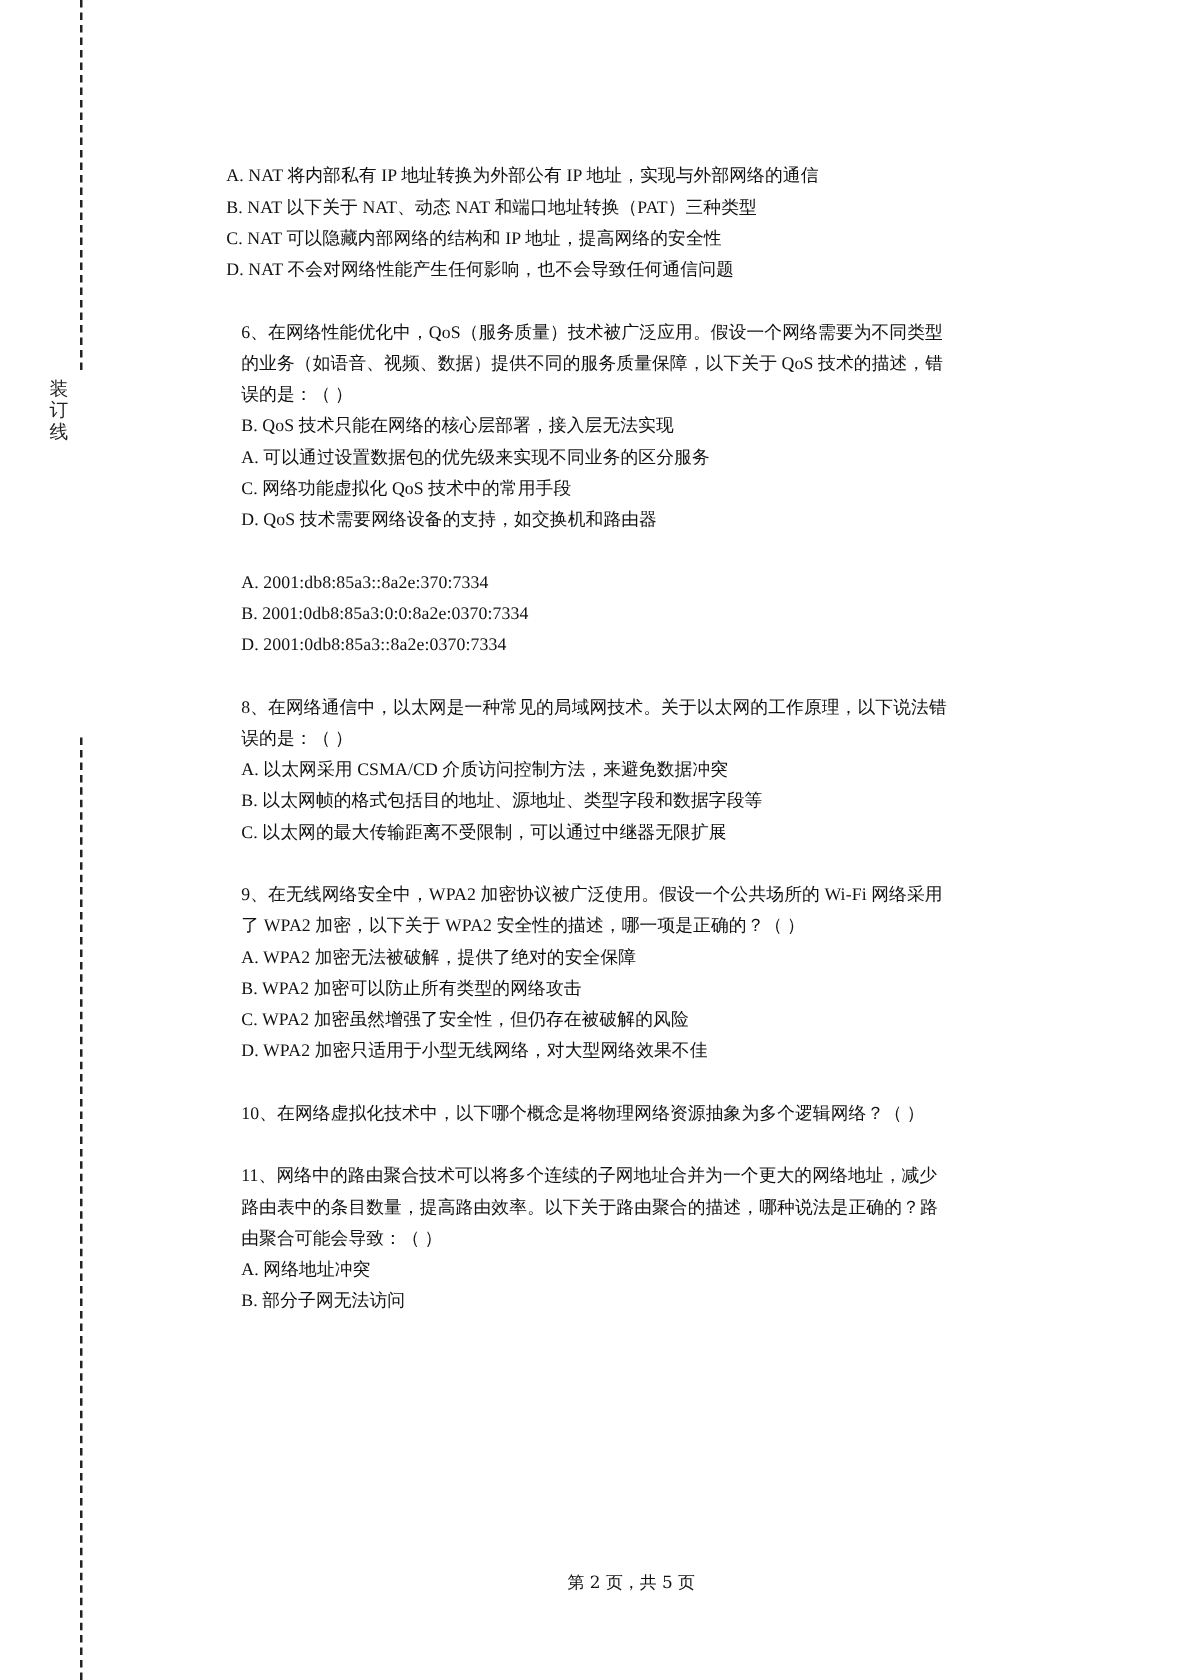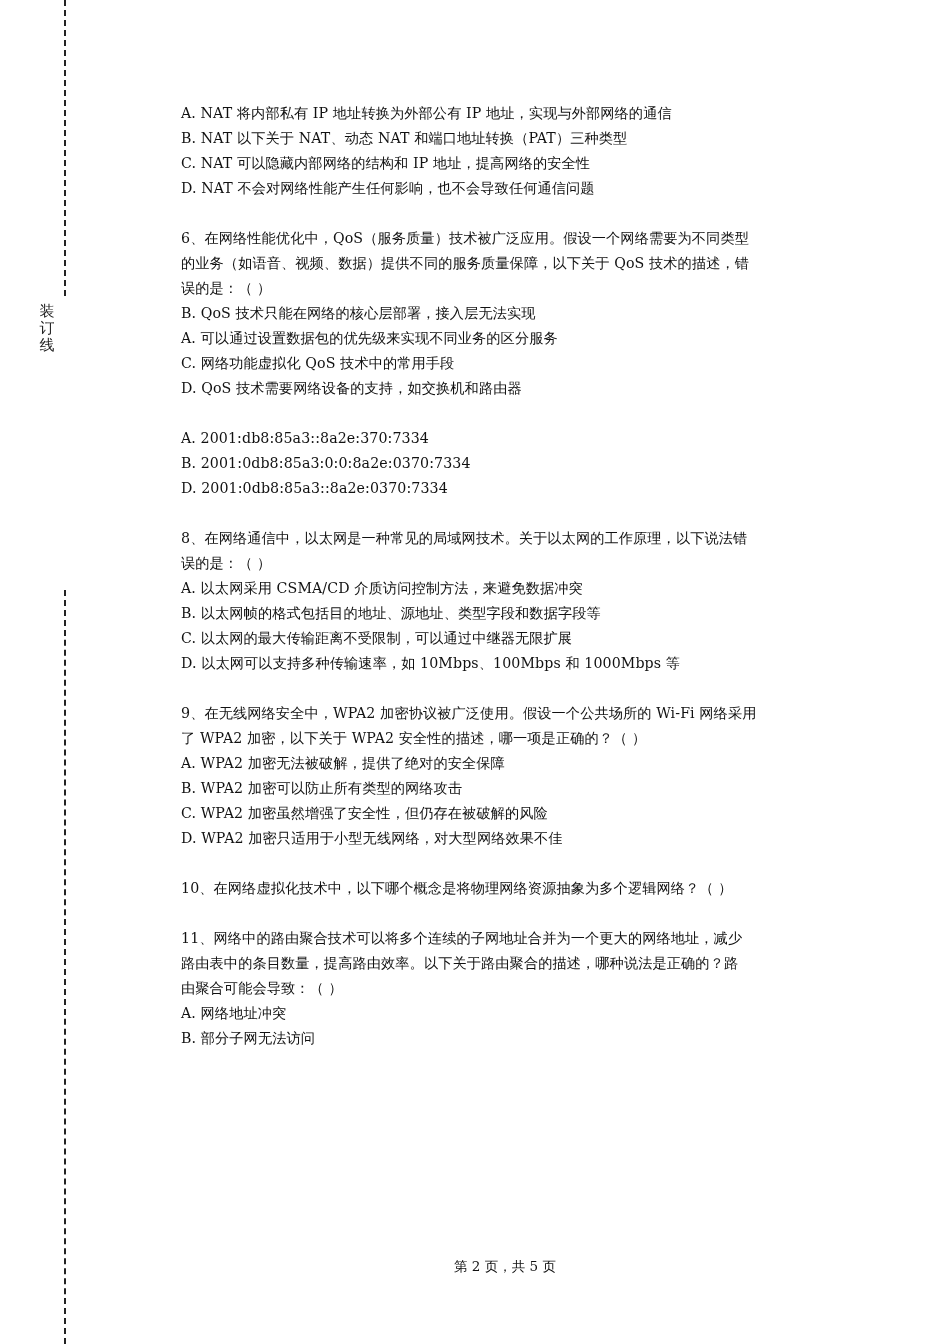--- a/index.html
+++ b/index.html
@@ -31,32 +31,33 @@
     font-size: 15px;
     line-height: 17px;
     text-align: center;
     color: #222;
     font-family: "DejaVu Sans", sans-serif;
   }
   .binding-label span { display: block; }
   .content {
     position: absolute;
     left: 181px;
-    top: 101px;
+    top: 129px;
     width: 660px;
+    font-family: Liberation Serif, serif;
   }
   .line {
     font-size: 14.2px;
     line-height: 25px;
     height: 25px;
     white-space: nowrap;
     letter-spacing: 0.1px;
   }
   .question { margin-top: 0; }
-  .question + .question { margin-top: 25px; }
+  .question + .question { margin-top: 25px; margin-left: 12px; }
   .qtext .line { white-space: nowrap; }
   .footer {
     position: absolute;
     top: 1256px;
     left: 0;
     width: 1010px;
     text-align: center;
     font-size: 13.5px;
     line-height: 20px;
   }
@@ -109,21 +110,20 @@
 
   <div class="question">
     <div class="qtext">
       <div class="line">8、在网络通信中，以太网是一种常见的局域网技术。关于以太网的工作原理，以下说法错</div>
       <div class="line">误的是：（ ）</div>
     </div>
     <div class="options">
       <div class="line">A. 以太网采用 CSMA/CD 介质访问控制方法，来避免数据冲突</div>
       <div class="line">B. 以太网帧的格式包括目的地址、源地址、类型字段和数据字段等</div>
       <div class="line">C. 以太网的最大传输距离不受限制，可以通过中继器无限扩展</div>
-      <div class="line">D. 以太网可以支持多种传输速率，如 10Mbps、100Mbps 和 1000Mbps 等</div>
     </div>
   </div>
 
   <div class="question">
     <div class="qtext">
       <div class="line">9、在无线网络安全中，WPA2 加密协议被广泛使用。假设一个公共场所的 Wi-Fi 网络采用</div>
       <div class="line">了 WPA2 加密，以下关于 WPA2 安全性的描述，哪一项是正确的？（ ）</div>
     </div>
     <div class="options">
       <div class="line">A. WPA2 加密无法被破解，提供了绝对的安全保障</div>

